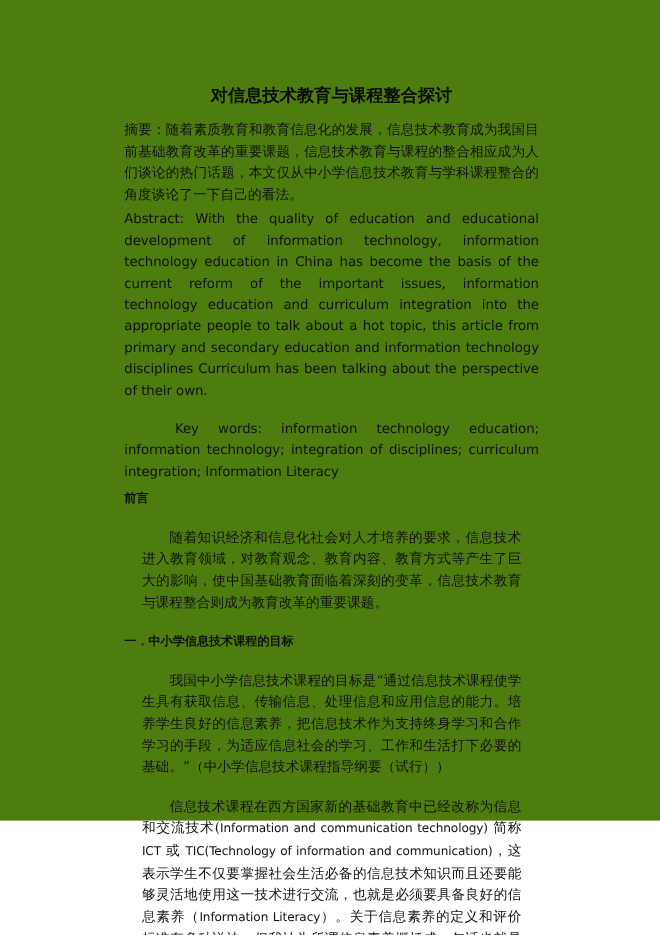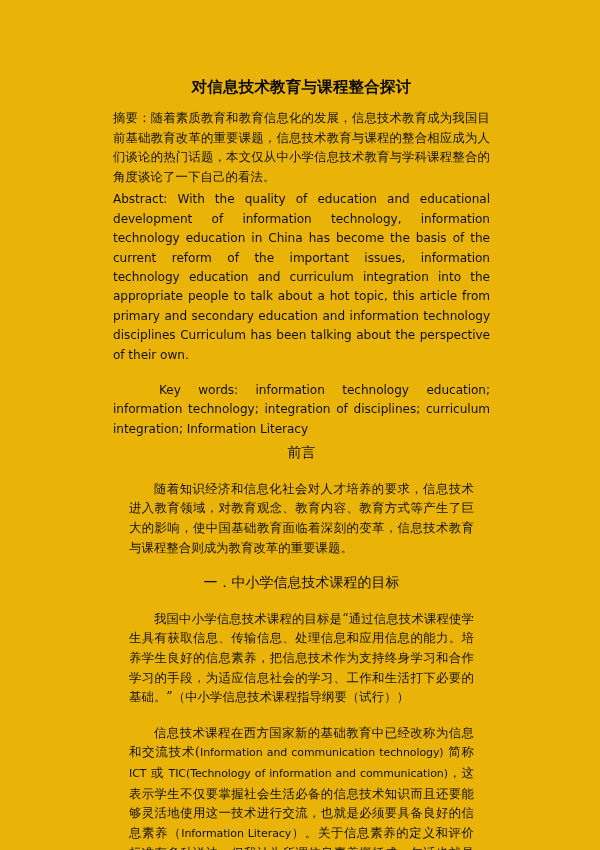--- a/index.html
+++ b/index.html
@@ -10,22 +10,22 @@
     width: 600px;
     height: 850px;
     background: #ffffff;
     font-family: "DejaVu Serif", "Liberation Serif", serif;
     color: #000000;
     overflow: hidden;
   }
   .page {
     position: relative;
     width: 600px;
-    height: 850px;
-    background: #eab308;
+    height: 746px;
+    background: #4d7c0f;
     box-sizing: border-box;
   }
   .content {
     position: absolute;
     left: 113px;
     top: 0;
     width: 377px;
   }
 
   
@@ -78,25 +78,26 @@
     text-indent: 46px;
     margin-bottom: 4px;
   }
 
   
   .body-block {
     margin: 0;
   }
   .sec-head {
     font-family: "DejaVu Serif", "Liberation Serif", serif;
-    font-size: 14px;
+    font-size: 11px;
     line-height: 19.6px;
     color: #111111;
     margin: 0;
-    text-align: center;
+    text-align: left;
+    font-weight: bold;
   }
   .para {
     font-family: "DejaVu Serif", "Liberation Serif", serif;
     font-size: 12.4px;
     line-height: 19.6px;
     text-align: justify;
     text-justify: inter-ideograph;
     color: #111111;
     margin: 16px;
     text-indent: 25px;

